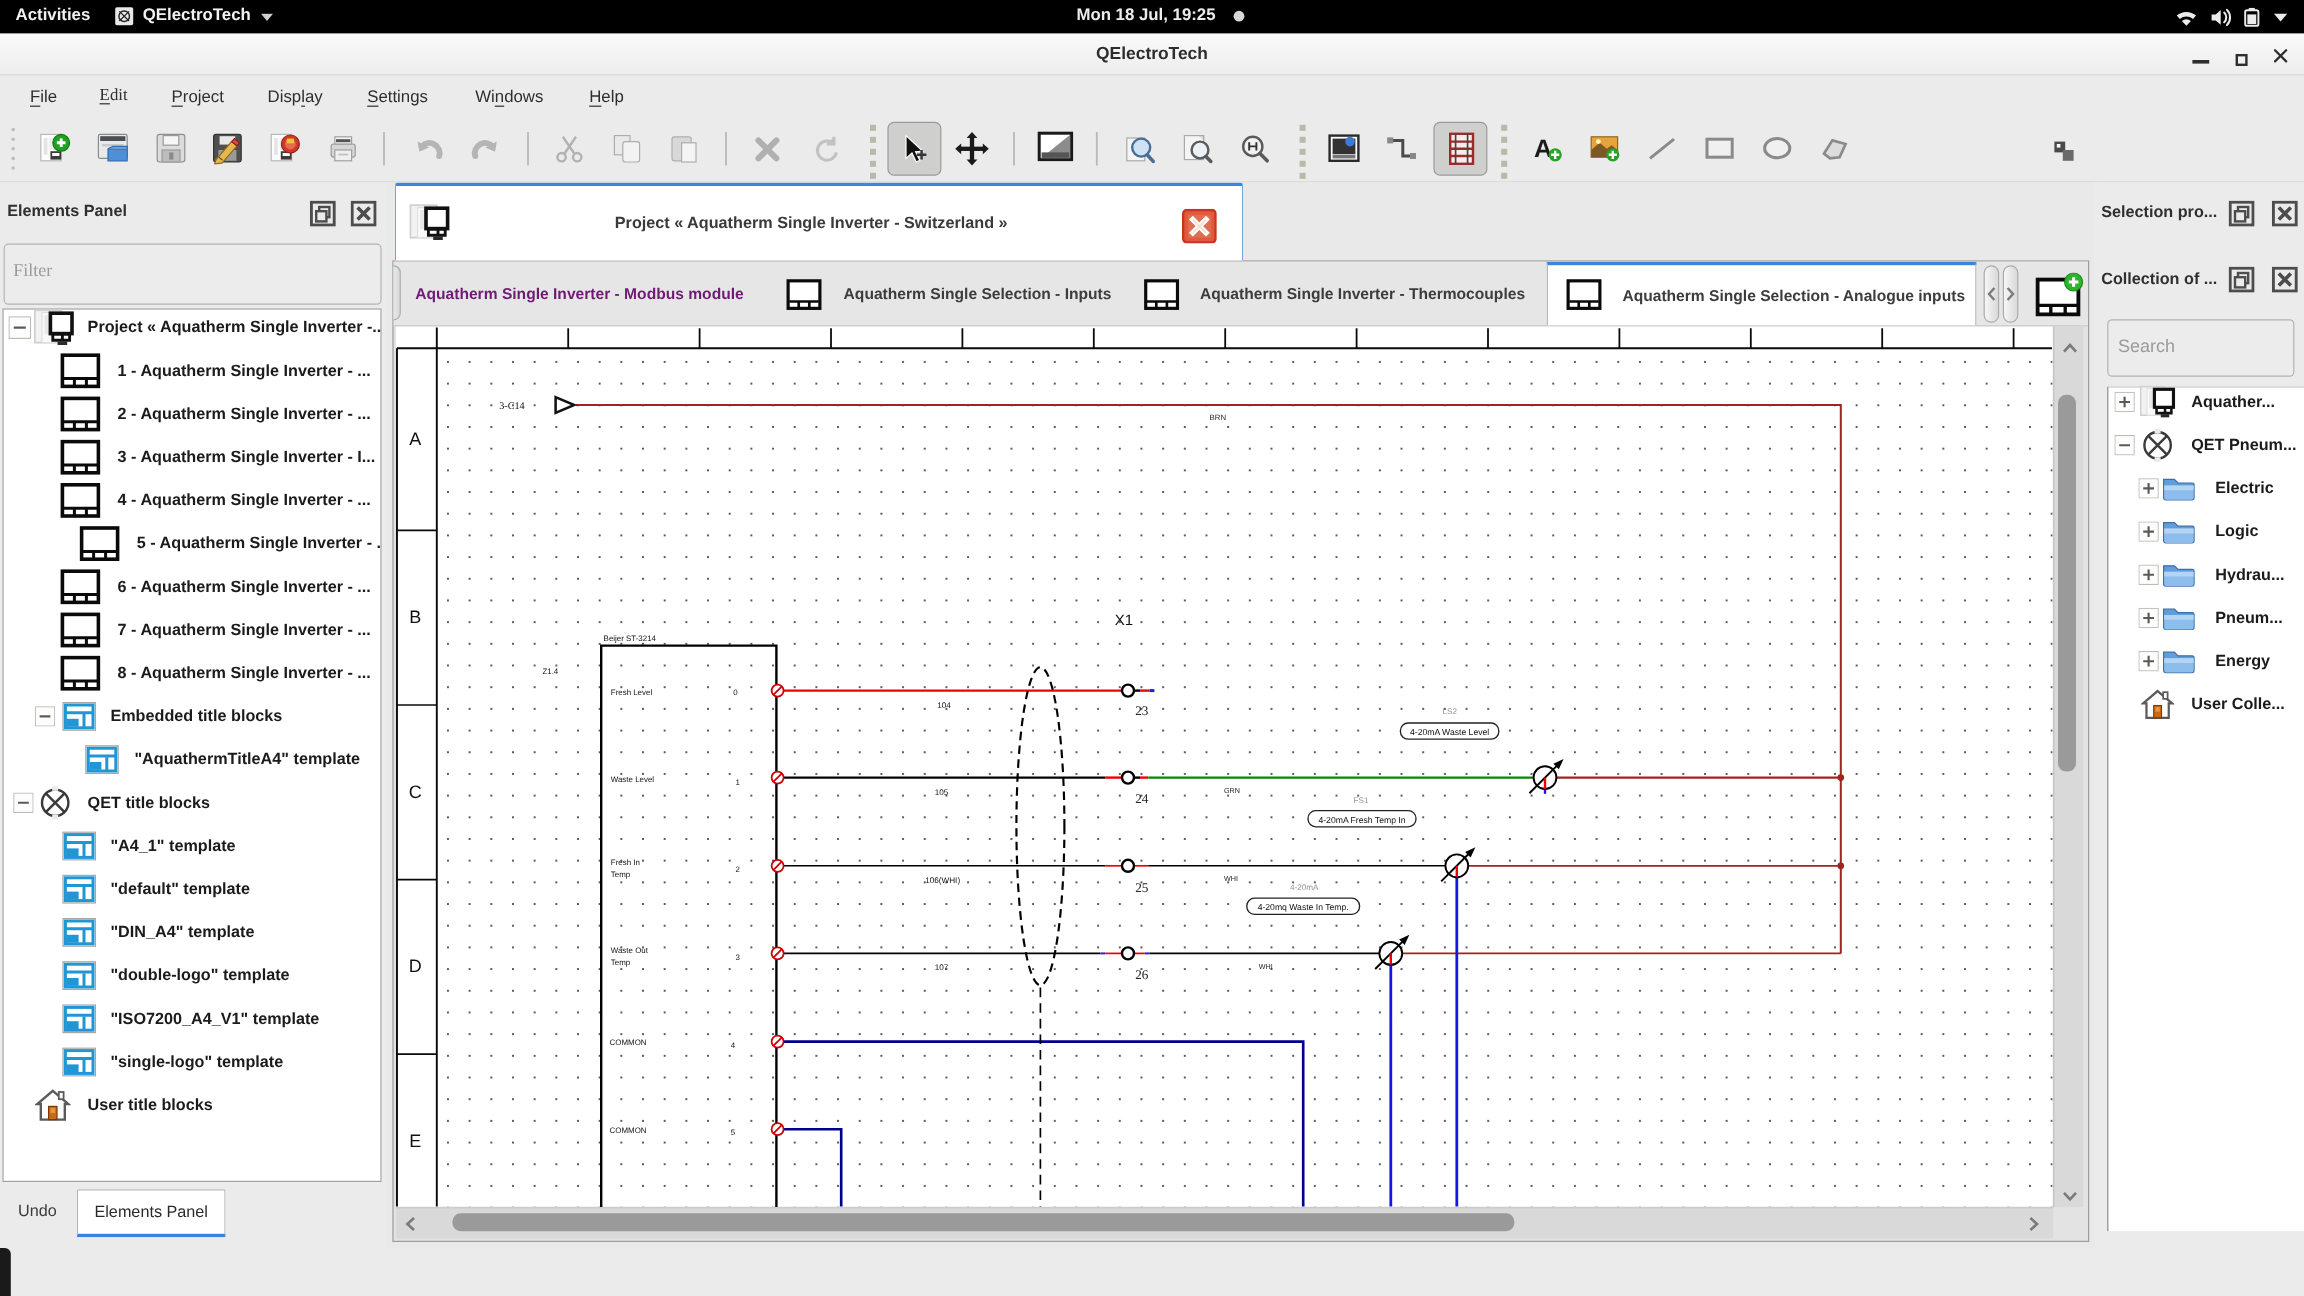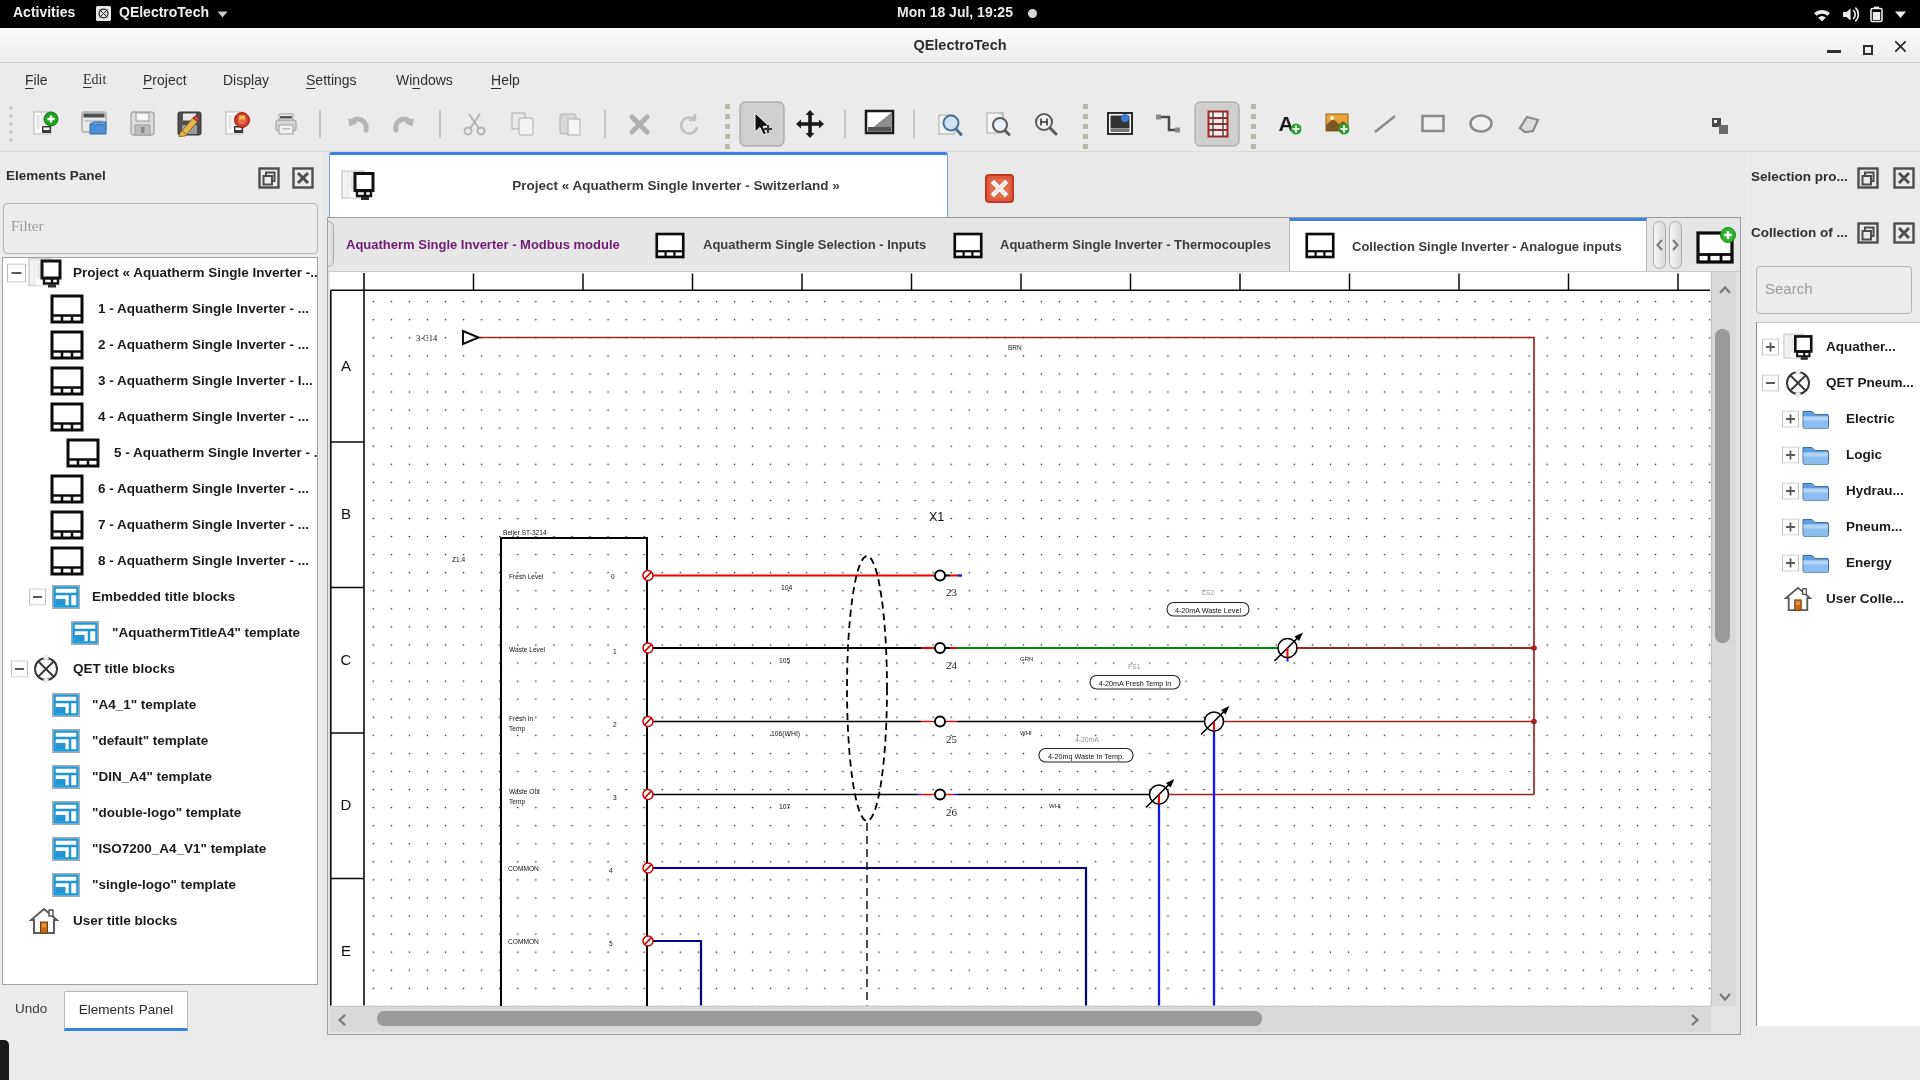--- a/index.html
+++ b/index.html
@@ -493,21 +493,21 @@
   <div class="abs" style="left:15px;top:849px;font-size:13.5px;color:#3a3a3a;">Undo</div>
   <div class="abs" style="left:64px;top:839px;width:124px;height:40px;background:#fff;border:1px solid #b5b5b5;border-bottom:3px solid #3584e4;border-radius:2px 2px 0 0;">
     <div style="text-align:center;margin-top:10px;font-size:13.5px;color:#2a2a2a;">Elements Panel</div>
   </div>
 </div>
 
 <div id="mdi" class="abs">
 
   <div class="abs" style="left:5px;top:65px;width:1414px;height:818px;border:1px solid #9c9c9c;background:#e3e3e3;"></div>
 
-  <div class="abs" style="left:7px;top:0;width:619px;height:65px;background:#fff;border-top:3px solid #3a85e0;border-left:1px solid #74a4d8;border-right:1px solid #74a4d8;border-radius:3px 3px 0 0;">
+  <div class="abs" style="left:7px;top:0;width:707px;height:65px;background:#fff;border-top:3px solid #3a85e0;border-left:1px solid #74a4d8;border-right:1px solid #74a4d8;border-radius:3px 3px 0 0;">
     <svg class="abs" style="left:11px;top:15px" width="34" height="31" viewBox="0 0 34 31">
         <use href="#sym-project"></use>
       </svg>
     <div class="abs" style="left:0;top:23px;width:692px;text-align:center;font-size:13.5px;font-weight:bold;color:#3a3a3a;">Project « Aquatherm Single Inverter - Switzerland »</div>
     <svg class="abs" style="left:655px;top:19px" width="29" height="29" viewBox="0 0 29 29">
       <rect x="1" y="1" width="27" height="27" rx="3" fill="#e2593d" stroke="#c43822" stroke-width="2"></rect>
       <rect x="5" y="5" width="19" height="19" fill="#dd7050"></rect>
       <path d="M9 9 L20 20 M20 9 L9 20" stroke="#fff" stroke-width="4.5" stroke-linecap="square"></path>
       <path d="M9 9 L20 20 M20 9 L9 20" stroke="#f8ddd4" stroke-width="1.5"></path>
     </svg>
@@ -521,21 +521,21 @@
       </svg>
     <div class="abs" style="left:375px;top:0;height:54px;line-height:54px;font-size:13px;font-weight:bold;color:#3c3c3c;">Aquatherm Single Selection - Inputs</div>
     <svg class="abs" style="left:625px;top:14px" width="30" height="27" viewBox="0 0 34 30">
         <use href="#sym-folio"></use>
       </svg>
     <div class="abs" style="left:672px;top:0;height:54px;line-height:54px;font-size:13px;font-weight:bold;color:#3c3c3c;">Aquatherm Single Inverter - Thermocouples</div>
     <div class="abs" style="left:961px;top:0;width:358px;height:54px;background:#fff;border-top:3px solid #3a85e0;border-left:1px solid #b9b9b9;border-right:1px solid #b9b9b9;">
       <svg class="abs" style="left:15px;top:11px" width="30" height="27" viewBox="0 0 34 30">
           <use href="#sym-folio"></use>
         </svg>
-      <div class="abs" style="left:62px;top:0;height:51px;line-height:51px;font-size:13px;font-weight:bold;color:#3c3c3c;">Collection Single Inverter - Analogue inputs</div>
+      <div class="abs" style="left:62px;top:0;height:51px;line-height:51px;font-size:13px;font-weight:bold;color:#3c3c3c;">Aquatherm Single Selection - Analogue inputs</div>
     </div>
 
     <div class="abs" style="left:1325px;top:3px;width:13px;height:48px;background:linear-gradient(90deg,#f6f6f6,#d9d9d9);border:1px solid #ababab;border-radius:7px;"></div>
     <svg class="abs" style="left:1327px;top:20px" width="9" height="14" viewBox="0 0 9 14">
         <path d="M7 2 L2.5 7 L7 12" fill="none" stroke="#7a7a7a" stroke-width="2"></path>
       </svg>
     <div class="abs" style="left:1341px;top:3px;width:13px;height:48px;background:linear-gradient(90deg,#f6f6f6,#d9d9d9);border:1px solid #ababab;border-radius:7px;"></div>
     <svg class="abs" style="left:1343px;top:20px" width="9" height="14" viewBox="0 0 9 14">
         <path d="M2 2 L6.5 7 L2 12" fill="none" stroke="#7a7a7a" stroke-width="2"></path>
       </svg>
@@ -750,21 +750,21 @@
     <rect x="5.5" y="9" width="8.5" height="8.5" fill="#ebebeb" stroke="#4d4d4d" stroke-width="2"></rect>
   </svg>
   <svg class="abs hdrbtn" style="left:148px;top:70px" viewBox="0 0 22 22">
     <rect x="1.5" y="1.5" width="19" height="19" fill="none" stroke="#4d4d4d" stroke-width="2.4"></rect>
     <path d="M6 6 L16 16 M16 6 L6 16" stroke="#4d4d4d" stroke-width="3"></path>
   </svg>
   <div class="abs" style="left:11px;top:114px;width:156px;height:48px;background:#ececec;border:1px solid #b4b4b4;border-radius:4px;">
     <div style="margin:13px 0 0 8px;font-size:15px;color:#9b9b9b;">Search</div>
   </div>
   <div class="abs" style="left:11px;top:170px;width:164px;height:704px;background:#fff;border-left:1px solid #8a8a8a;border-top:1px solid #c9c9c9;"></div>
-  <div id="rtree" class="abs" style="left:11px;top:174px;width:159px;height:704px;overflow:hidden;">
+  <div id="rtree" class="abs" style="left:11px;top:162px;width:159px;height:704px;overflow:hidden;">
     <div class="treerow" style="top:3px;">
       <svg style="left:6px" width="17" height="17" viewBox="0 0 19 19">
           <use href="#sym-bplus"></use>
         </svg>
       <svg style="left:27px" width="30" height="28" viewBox="0 0 34 31">
           <use href="#sym-project"></use>
         </svg>
       <span class="rt" style="left:70px;">Aquather...</span>
     </div>
     <div class="treerow" style="top:39px;">

